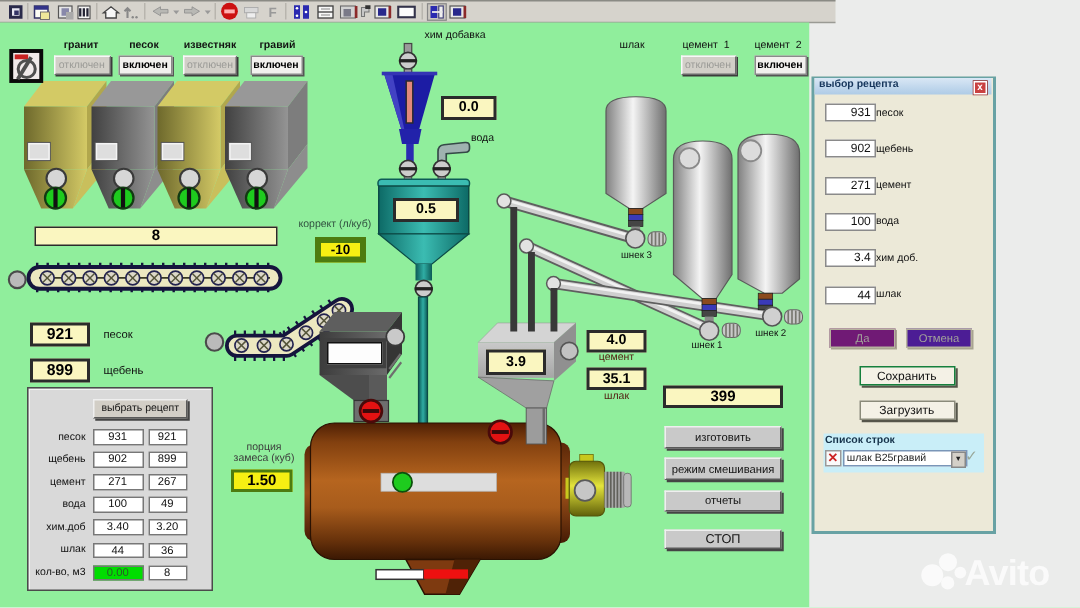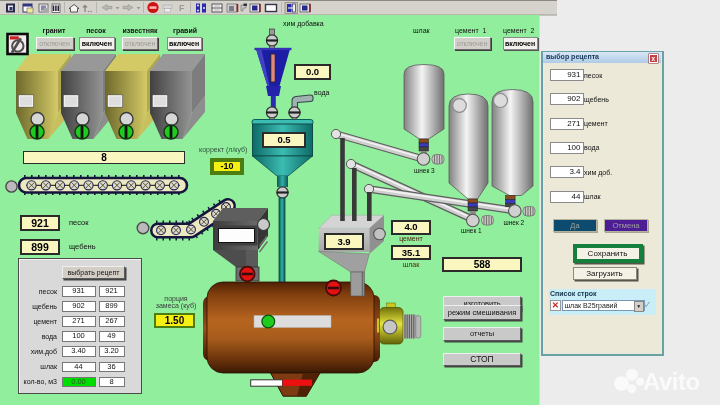--- a/index.html
+++ b/index.html
@@ -445,22 +445,22 @@
 <div class="br" style="left:154px;top:313px;width:37px;height:11px;line-height:11px;font-size:10px;border-width:2.5px;">1.50</div>
 <div class="lbl" style="left:414px;top:166.5px;font-size:6.5px;">шнек 3</div>
 <div class="lbl" style="left:461px;top:227px;font-size:6.5px;">шнек 1</div>
 <div class="lbl" style="left:503.5px;top:219px;font-size:6.5px;">шнек 2</div>
 <div class="ab" style="left:218px;top:228px;width:35px;height:13px;background:#fdfdfd;border:1px solid #111;box-shadow:0 0 0 2.5px #3f3f3f;"></div>
 <div class="ybox" style="left:324px;top:233px;width:36px;height:13px;line-height:13px;font-size:9.5px;">3.9</div>
 <div class="ybox" style="left:391px;top:220px;width:36px;height:10.5px;line-height:10.5px;font-size:9.5px;">4.0</div>
 <div class="lbl" style="left:391px;top:234.5px;width:40px;text-align:center;color:#511c0e;">цемент</div>
 <div class="ybox" style="left:391px;top:245px;width:36px;height:11px;line-height:11px;font-size:9.5px;">35.1</div>
 <div class="lbl" style="left:391px;top:260.5px;width:40px;text-align:center;color:#511c0e;">шлак</div>
-<div class="ybox" style="left:442px;top:256.5px;width:76px;height:11px;line-height:11px;font-size:10px;">588</div>
-<div class="gbtn" style="left:443px;top:296px;width:76px;height:13px;line-height:13px;">изготовить</div>
+<div class="ybox" style="left:442px;top:256.5px;width:76px;height:11px;line-height:11px;font-size:10px;">399</div>
+<div class="gbtn" style="left:443px;top:284px;width:76px;height:13px;line-height:13px;">изготовить</div>
 <div class="gbtn" style="left:443px;top:304.5px;width:76px;height:13px;line-height:13px;">режим смешивания</div>
 <div class="gbtn" style="left:443px;top:327px;width:76px;height:12px;line-height:12px;">отчеты</div>
 <div class="gbtn" style="left:443px;top:352.5px;width:76px;height:11px;line-height:11px;font-size:8.5px;text-align:center;">СТОП</div>
 <div class="ab" style="left:18px;top:258px;width:122px;height:134px;background:#d9d9d9;border:1px solid #4a4a4a;box-shadow:inset 1px 1px 0 #f2f2f2;"></div>
 <div class="gbtn" style="left:62px;top:265.5px;width:61px;height:11px;line-height:11px;font-size:7px;background:#d2cec6;">выбрать рецепт</div>
 <div class="lbl" style="left:22px;top:287.5px;width:35px;text-align:right;">песок</div>
 <div class="lbl" style="left:22px;top:302.6px;width:35px;text-align:right;">щебень</div>
 <div class="lbl" style="left:22px;top:317.7px;width:35px;text-align:right;">цемент</div>
 <div class="lbl" style="left:22px;top:332.8px;width:35px;text-align:right;">вода</div>
 <div class="lbl" style="left:20px;top:347.9px;width:37px;text-align:right;">хим.доб</div>
@@ -489,23 +489,23 @@
 <div class="ab" style="left:549.5px;top:93.3px;width:30px;height:10px;background:#fff;border:1px solid #8a8a8a;font-size:8px;text-align:right;padding-right:2px;line-height:10px;color:#111;">902</div>
 <div class="lbl" style="left:584px;top:95.8px;">щебень</div>
 <div class="ab" style="left:549.5px;top:117.6px;width:30px;height:10px;background:#fff;border:1px solid #8a8a8a;font-size:8px;text-align:right;padding-right:2px;line-height:10px;color:#111;">271</div>
 <div class="lbl" style="left:584px;top:120.1px;">цемент</div>
 <div class="ab" style="left:549.5px;top:141.9px;width:30px;height:10px;background:#fff;border:1px solid #8a8a8a;font-size:8px;text-align:right;padding-right:2px;line-height:10px;color:#111;">100</div>
 <div class="lbl" style="left:584px;top:144.4px;">вода</div>
 <div class="ab" style="left:549.5px;top:166.2px;width:30px;height:10px;background:#fff;border:1px solid #8a8a8a;font-size:8px;text-align:right;padding-right:2px;line-height:10px;color:#111;">3.4</div>
 <div class="lbl" style="left:584px;top:168.7px;">хим доб.</div>
 <div class="ab" style="left:549.5px;top:190.5px;width:30px;height:10px;background:#fff;border:1px solid #8a8a8a;font-size:8px;text-align:right;padding-right:2px;line-height:10px;color:#111;">44</div>
 <div class="lbl" style="left:584px;top:193px;">шлак</div>
-<div class="ab" style="left:553px;top:218.5px;width:42px;height:11px;background:#0c4a6e;border:1px solid #b6b29e;box-shadow:1px 1px 0 #a8a490;color:#a2a29a;font-size:7.5px;text-align:center;line-height:11px;">Да</div>
+<div class="ab" style="left:553px;top:218.5px;width:42px;height:11px;background:#701a75;border:1px solid #b6b29e;box-shadow:1px 1px 0 #a8a490;color:#a2a29a;font-size:7.5px;text-align:center;line-height:11px;">Да</div>
 <div class="ab" style="left:604px;top:218.5px;width:42px;height:11px;background:#4c1d95;border:1px solid #b6b29e;box-shadow:1px 1px 0 #a8a490;color:#a2a29a;font-size:7.5px;text-align:center;line-height:11px;">Отмена</div>
-<div class="ab" style="left:572.5px;top:244px;width:62px;height:11px;background:#f4f1e6;border:4px solid #15803d;box-shadow:1.5px 1.5px 0 #55554a;color:#111;font-size:8px;text-align:center;line-height:11px;">Сохранить</div>
+<div class="ab" style="left:572.5px;top:244px;width:62px;height:11px;background:#f4f1e6;border:1px solid #15803d;box-shadow:1.5px 1.5px 0 #55554a;color:#111;font-size:8px;text-align:center;line-height:11px;">Сохранить</div>
 <div class="ab" style="left:572.5px;top:266.5px;width:62px;height:11px;background:#f4f1e6;border:1px solid #8a8a7a;box-shadow:1.5px 1.5px 0 #55554a;color:#111;font-size:8px;text-align:center;line-height:11px;">Загрузить</div>
 <div class="ab" style="left:548.5px;top:288.5px;width:107px;height:26px;background:#c9eef8;"></div>
 <div class="ab" style="left:550px;top:290px;font-size:7px;font-weight:bold;color:#15324a;">Список строк</div>
 <div class="ab" style="left:549.5px;top:299.5px;width:9.5px;height:9.5px;background:#fafafa;border:1px solid #999;color:#c22;font-weight:bold;font-size:8.5px;line-height:9.5px;text-align:center;">✕</div>
 <div class="ab" style="left:561.5px;top:299.5px;width:79px;height:9.5px;background:#fff;border:1px solid #7a96b8;font-size:7px;line-height:9.5px;color:#222;padding-left:2px;">шлак B25гравий</div>
 <div class="ab" style="left:634px;top:300.5px;width:7.5px;height:9px;background:#d4d0c8;border:1px solid #888;font-size:5px;line-height:9px;text-align:center;color:#222;">▼</div>
 <div class="ab" style="left:643.5px;top:298.5px;width:10px;height:11px;color:#9aa89a;font-size:10px;line-height:11px;">✓</div>
 
 </div>
 </body></html>

